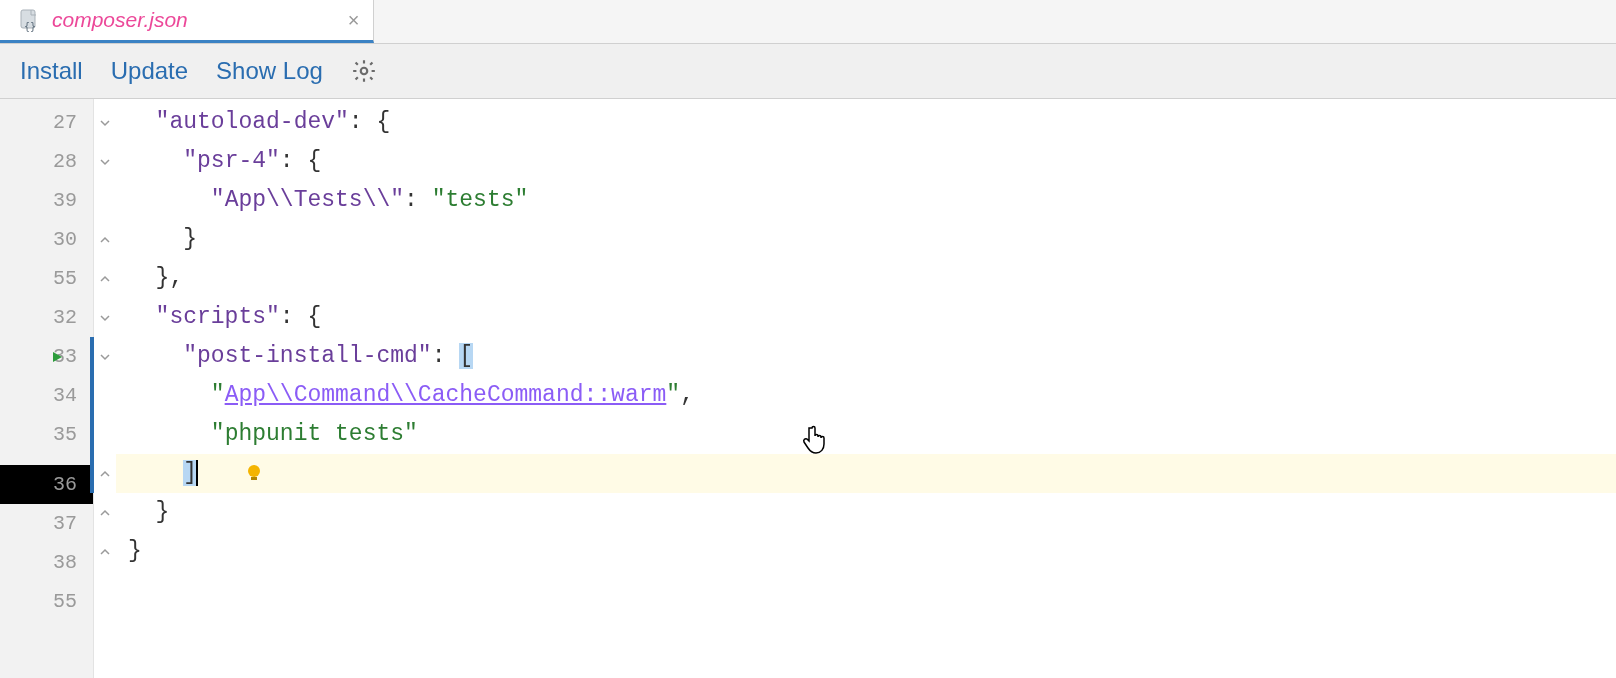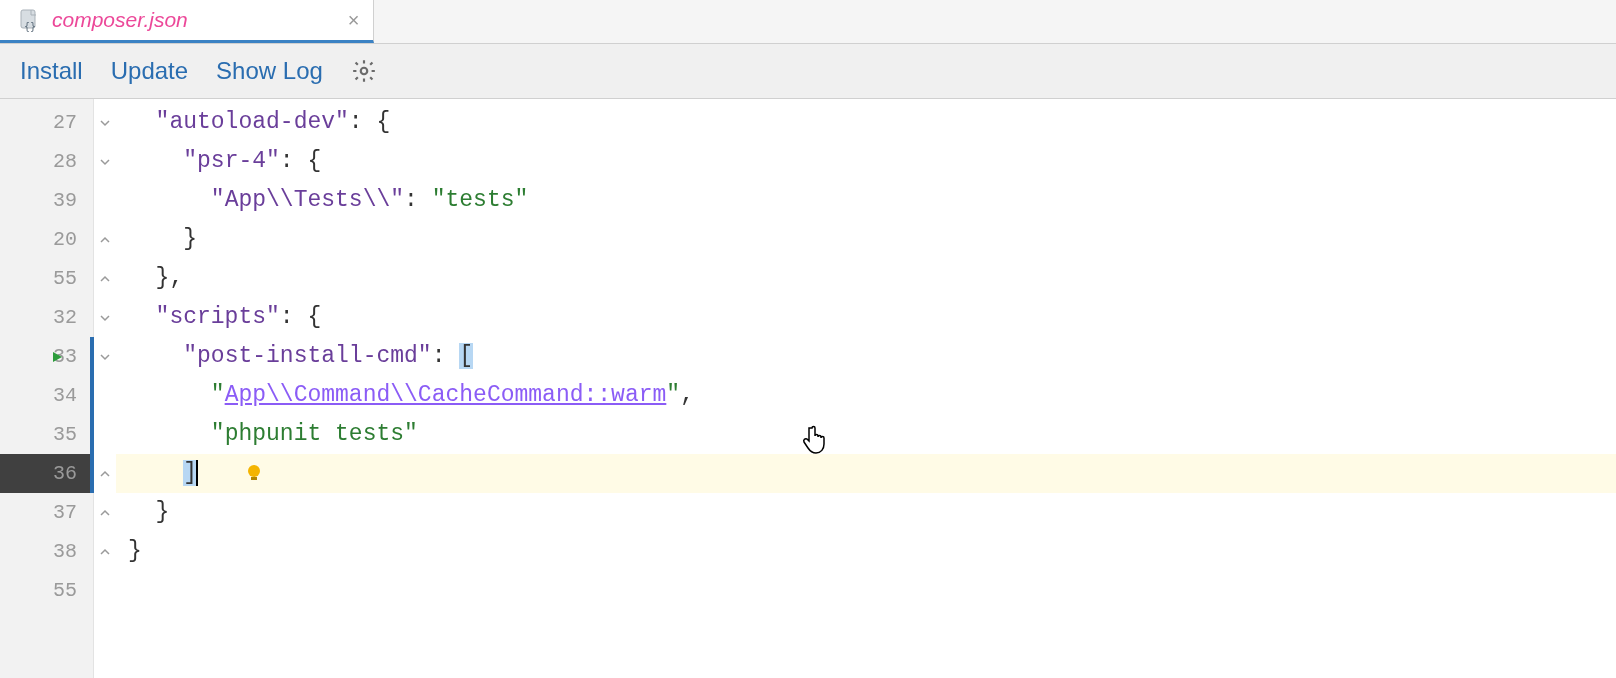--- a/index.html
+++ b/index.html
@@ -14,21 +14,21 @@
   .notice-bar { height: 55px; background: #f0f0f0; border-bottom: 1px solid #d0d0d0; display: flex; align-items: center; padding: 0 20px; }
   .notice-text { font-size: 24px; color: #333; flex: 1; }
   .notice-actions { display: flex; align-items: center; gap: 28px; }
   .notice-link { font-size: 24px; color: #2a6db0; cursor: pointer; }
   .gear { color: #6b6b6b; cursor: pointer; }
   .gear svg { width: 26px; height: 26px; display: block; }
 
   .editor { display: flex; height: calc(678px - 44px - 55px); background: #fff; position: relative; font-family: "Menlo", "Consolas", "Liberation Mono", monospace; font-size: 23px; }
   .gutter { width: 94px; background: #f2f2f2; border-right: 1px solid #e3e3e3; text-align: right; padding-top: 4px; }
   .gutter .ln { height: 39px; line-height: 39px; padding-right: 16px; color: #9a9a9a; font-size: 20px; position: relative; }
-  .gutter .ln.current { background: #404040; }
+  .gutter .ln.current { background: #000000; margin-top: 11px; }
 
   .run-icon { position: absolute; left: 50px; top: 50%; transform: translateY(-50%); }
   .run-icon svg { width: 14px; height: 14px; display: block; }
 
   .fold-col { width: 22px; position: relative; padding-top: 4px; }
   .fold-col .fold { height: 39px; display:flex; align-items:center; justify-content:center; }
   .fold-col .fold svg { width: 14px; height: 14px; display:block; }
 
   .code-col { flex: 1; padding-top: 4px; position: relative; }
   .code-col .line { height: 39px; line-height: 39px; white-space: pre; padding-left: 12px; position: relative; }
@@ -79,21 +79,21 @@
         </svg>
     </span>
   </div>
 </div>
 
 <div class="editor">
   <div class="gutter" id="gutter">
       <div class="ln">27</div>
       <div class="ln">28</div>
       <div class="ln">39</div>
-      <div class="ln">20</div>
+      <div class="ln">30</div>
       <div class="ln">55</div>
       <div class="ln">32</div>
       <div class="ln">33<span class="run-icon">
           <svg viewBox="0 0 14 14">
             <path d="M3 2l9 5-9 5z" fill="#2d9c3c"></path>
           </svg>
         </span></div>
       <div class="ln">34</div>
       <div class="ln">35</div>
       <div class="ln current">36</div>

